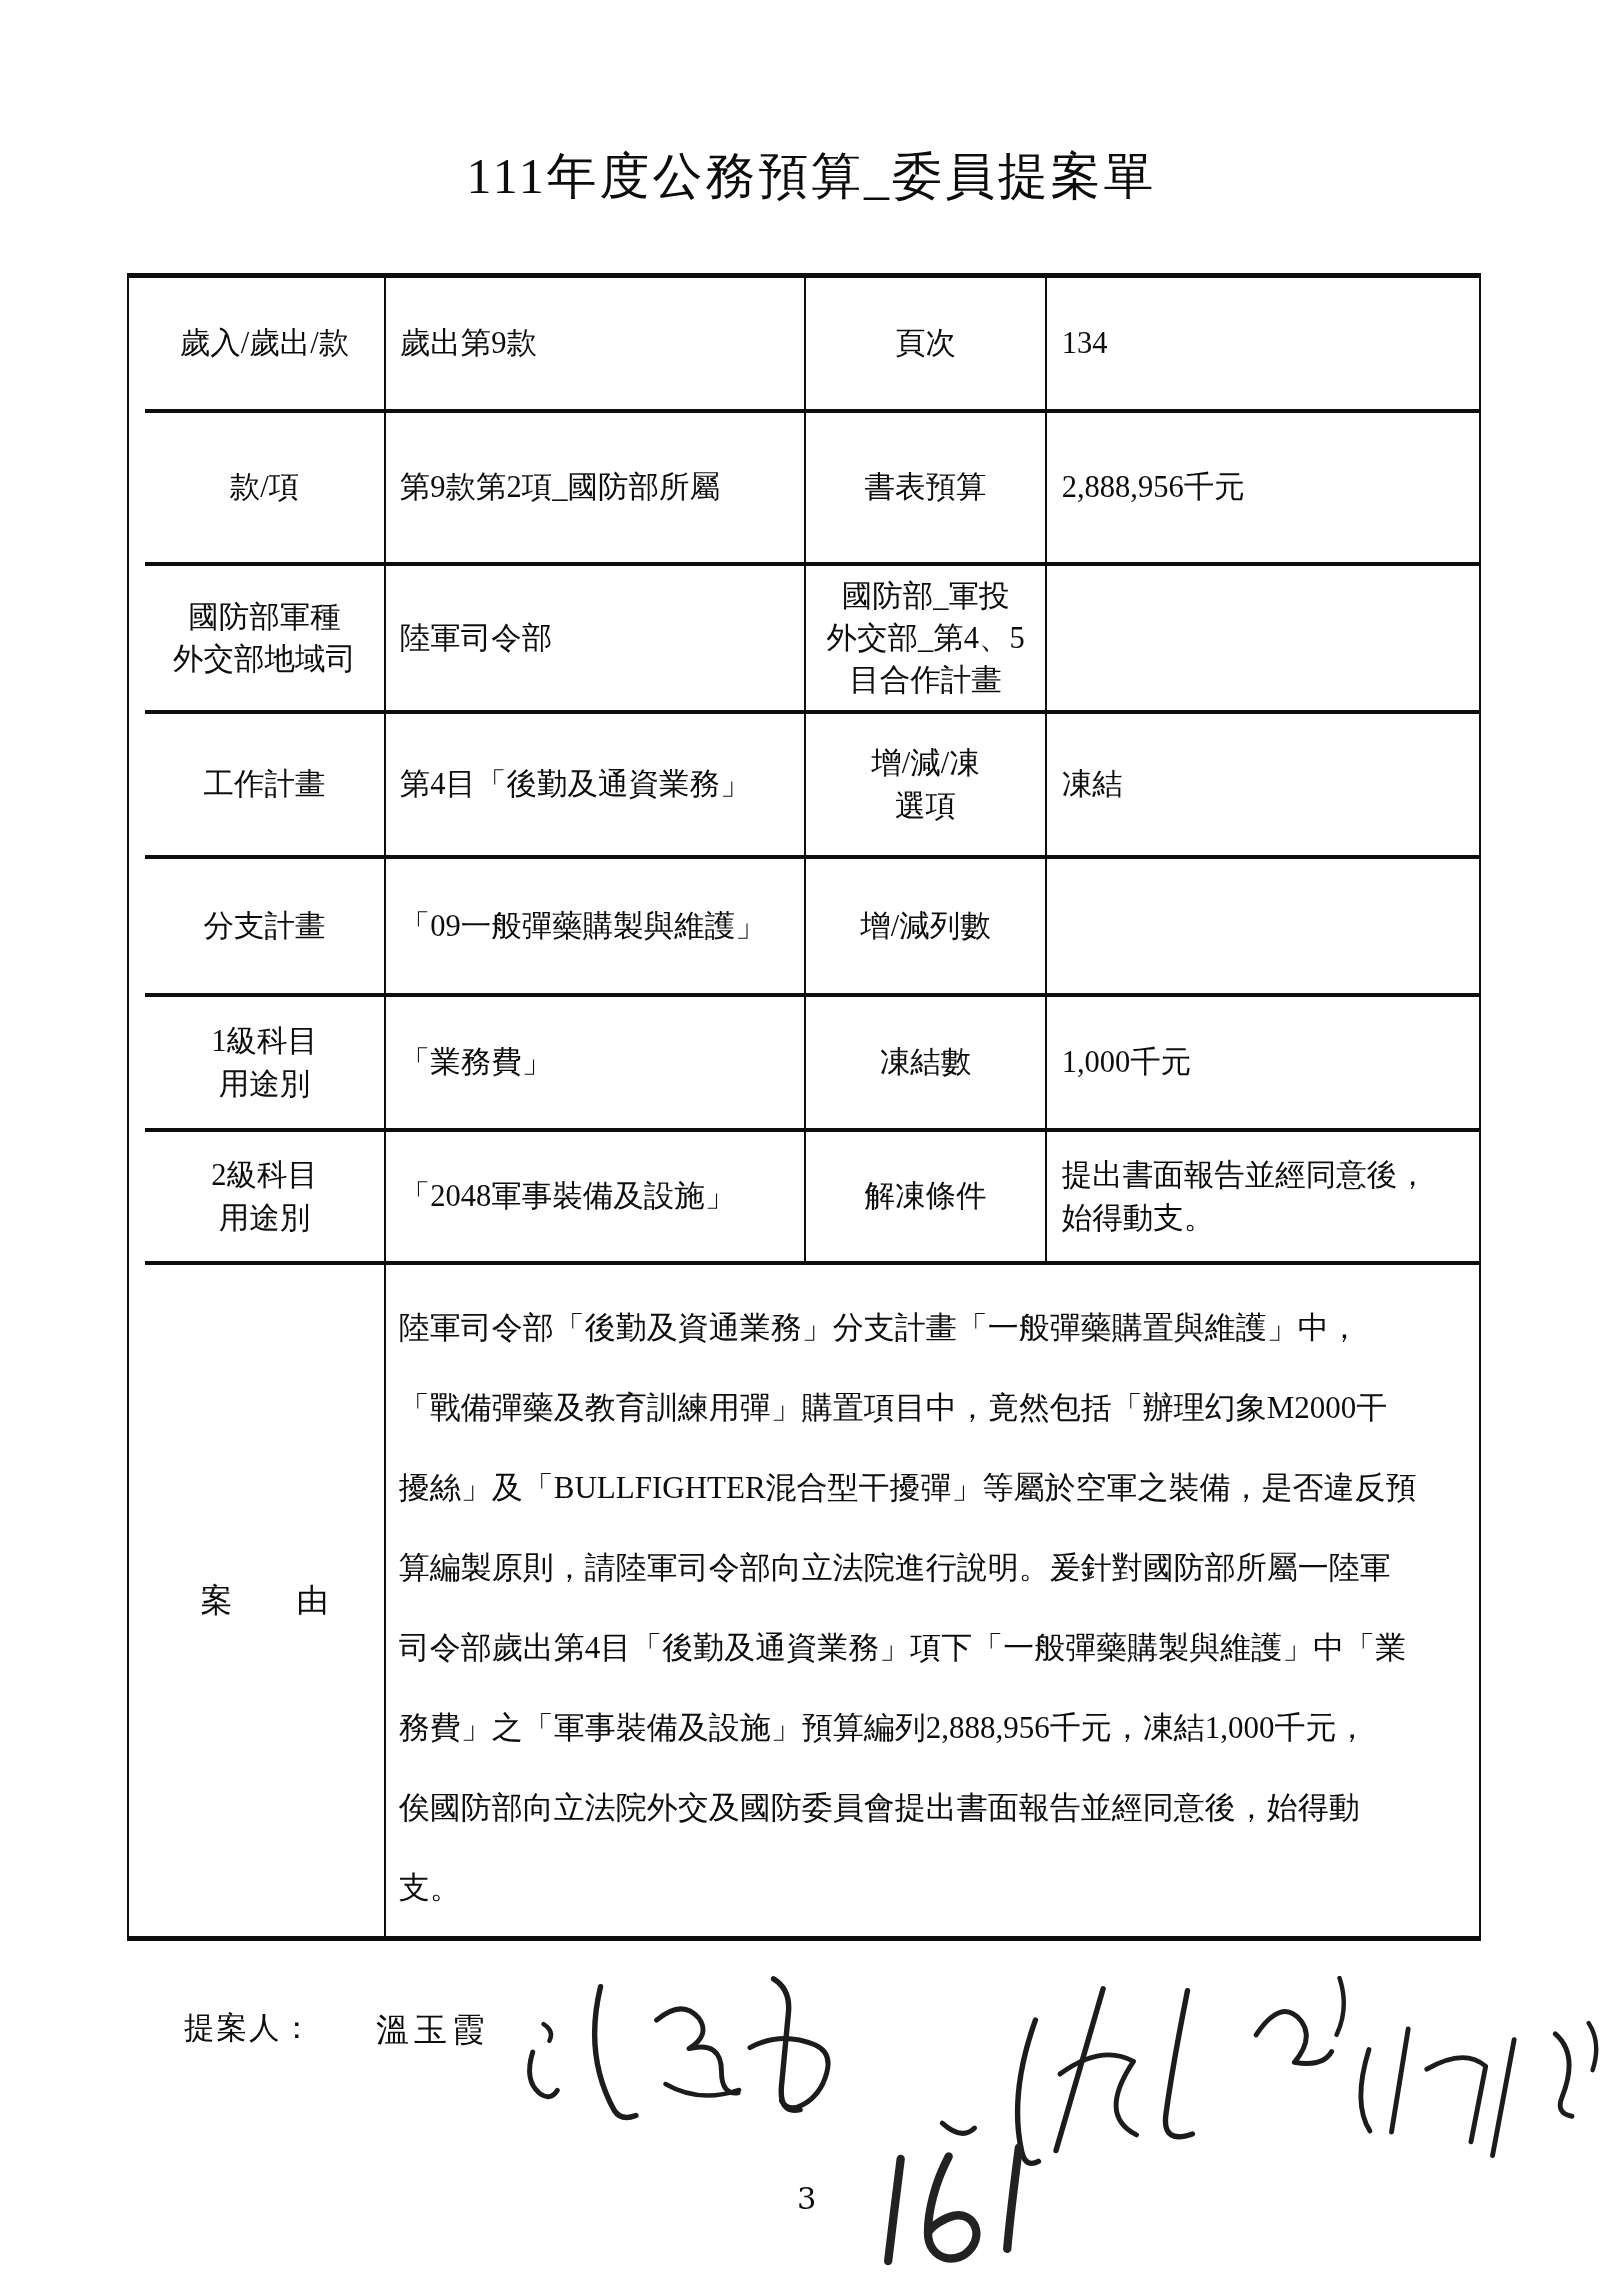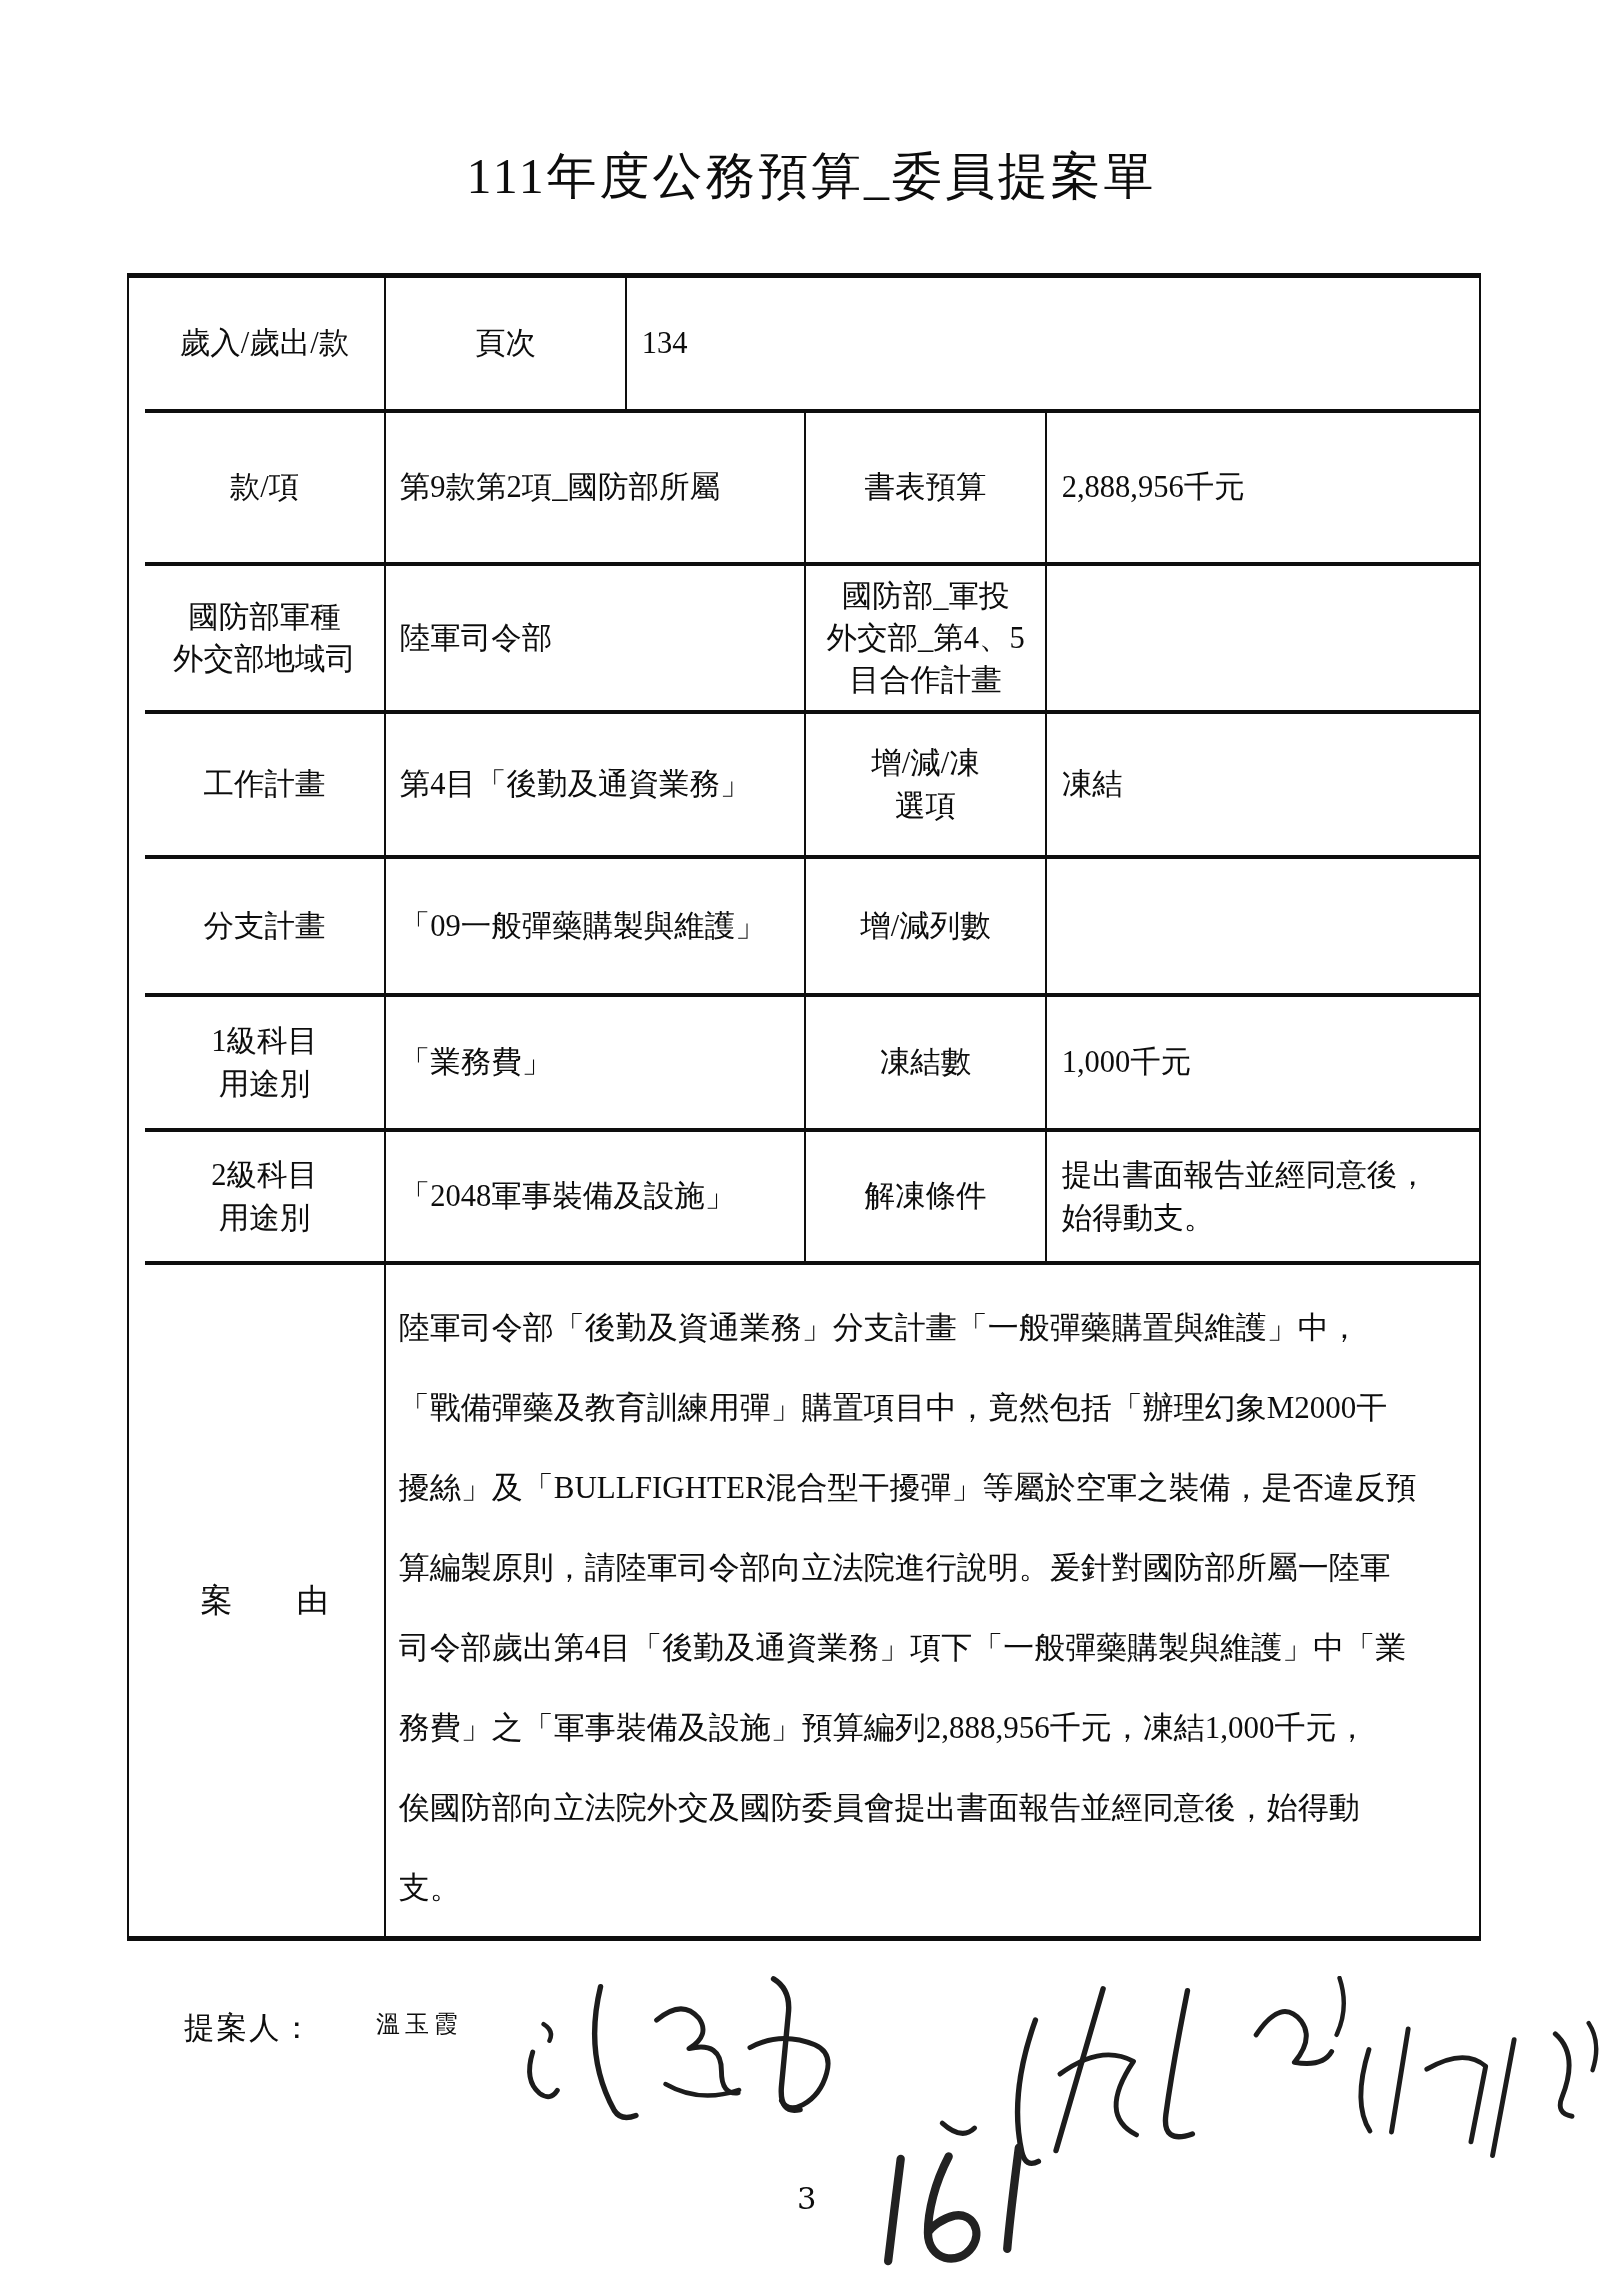--- a/index.html
+++ b/index.html
@@ -48,21 +48,21 @@
     flex:1;box-sizing:border-box;padding:22.6px 8.8px 0 12.8px;
   }
   .case-line{
     font-size:31px;line-height:80px;white-space:nowrap;letter-spacing:0;
   }
 
   .footer-label{
     position:absolute;left:184px;top:2008px;font-size:30.5px;letter-spacing:2px;white-space:nowrap;
   }
   .footer-name{
-    position:absolute;left:376px;top:2008px;font-size:24px;letter-spacing:4.9px;white-space:nowrap;
+    position:absolute;left:376px;top:2008px;font-size:33px;letter-spacing:4.9px;white-space:nowrap;
   }
 
   .sig{position:absolute;}
   .sig svg{display:block;}
   .sig path{fill:none;stroke:#1c1c1c;stroke-linecap:round;stroke-linejoin:round;}
 
   .page-num{
     position:absolute;left:797px;top:2181px;font-size:30.5px;
     font-family:"DejaVu Serif","Liberation Serif",serif;
   }
@@ -73,20 +73,21 @@
 <body>
 
 <div class="sheet">
 
   <div class="page-title">111年度公務預算_委員提案單</div>
 
   <div class="doc-table">
 
     <div class="t-row r1">
       <div class="c c1">歲入/歲出/款</div>
+      <div class="c c2">歲出第9款</div>
       <div class="c c3">頁次</div>
       <div class="c c4">134</div>
     </div>
 
     <div class="t-row r2">
       <div class="c c1">款/項</div>
       <div class="c c2">第9款第2項_國防部所屬</div>
       <div class="c c3">書表預算</div>
       <div class="c c4">2,888,956千元</div>
     </div>

